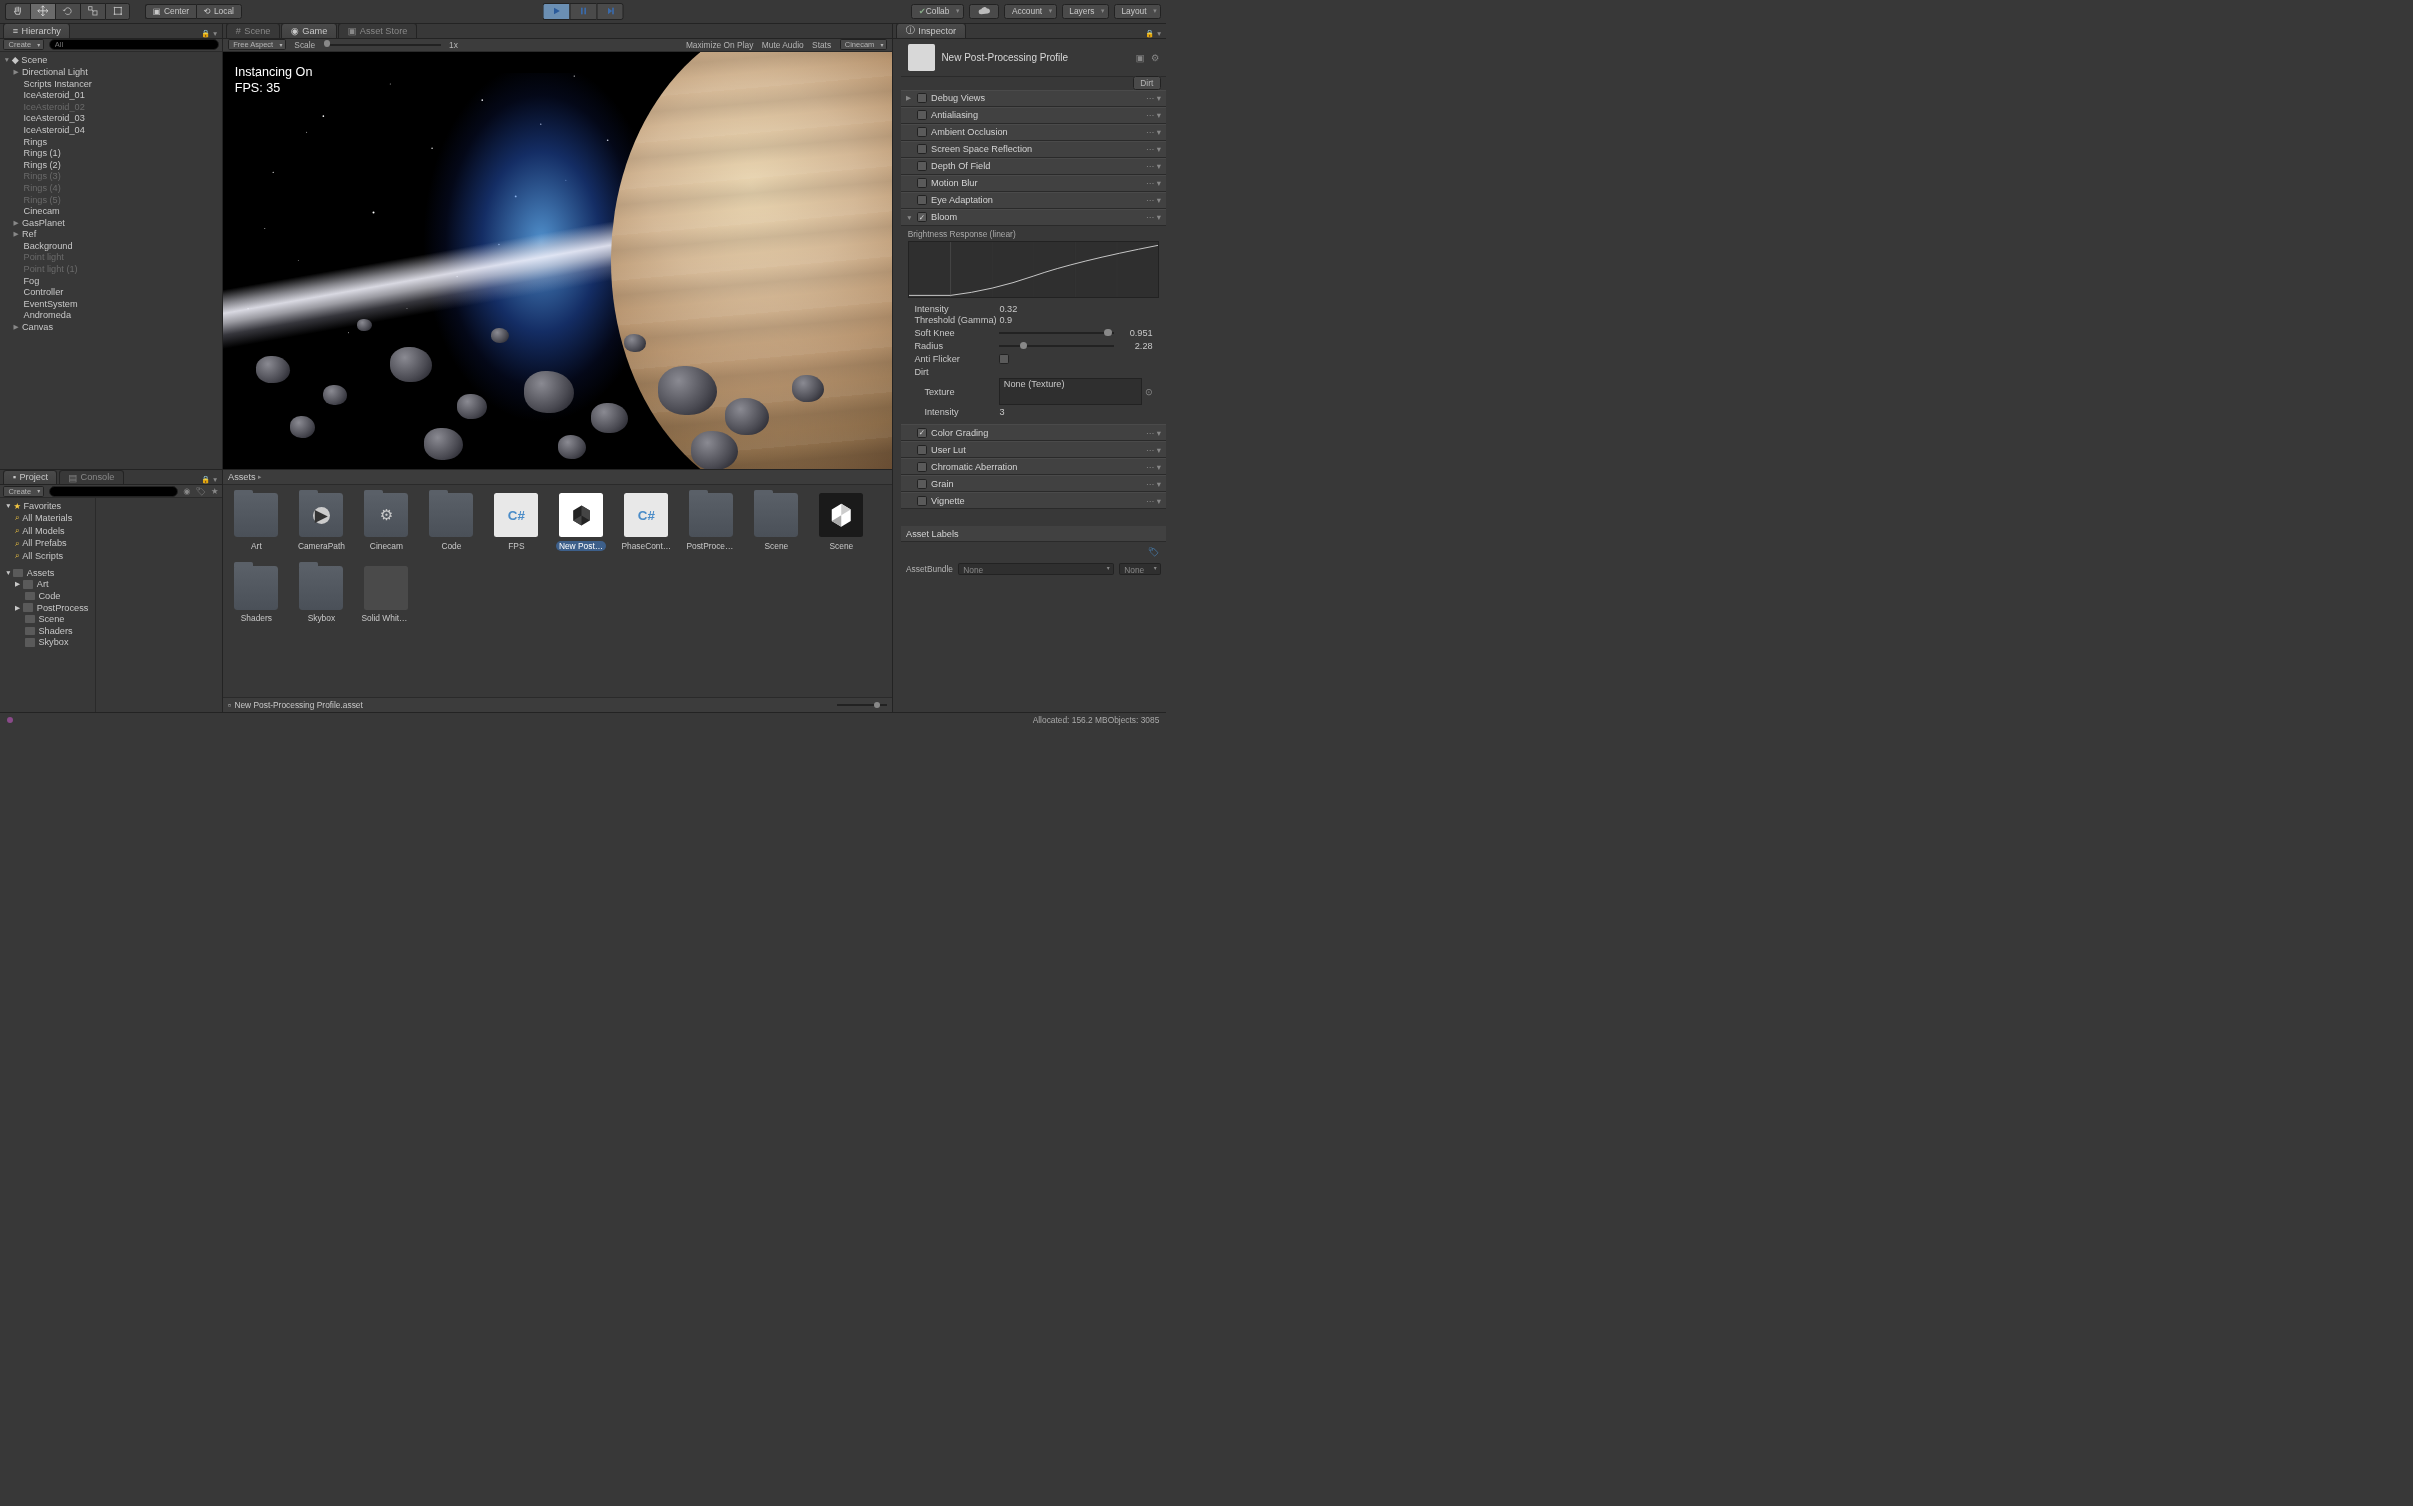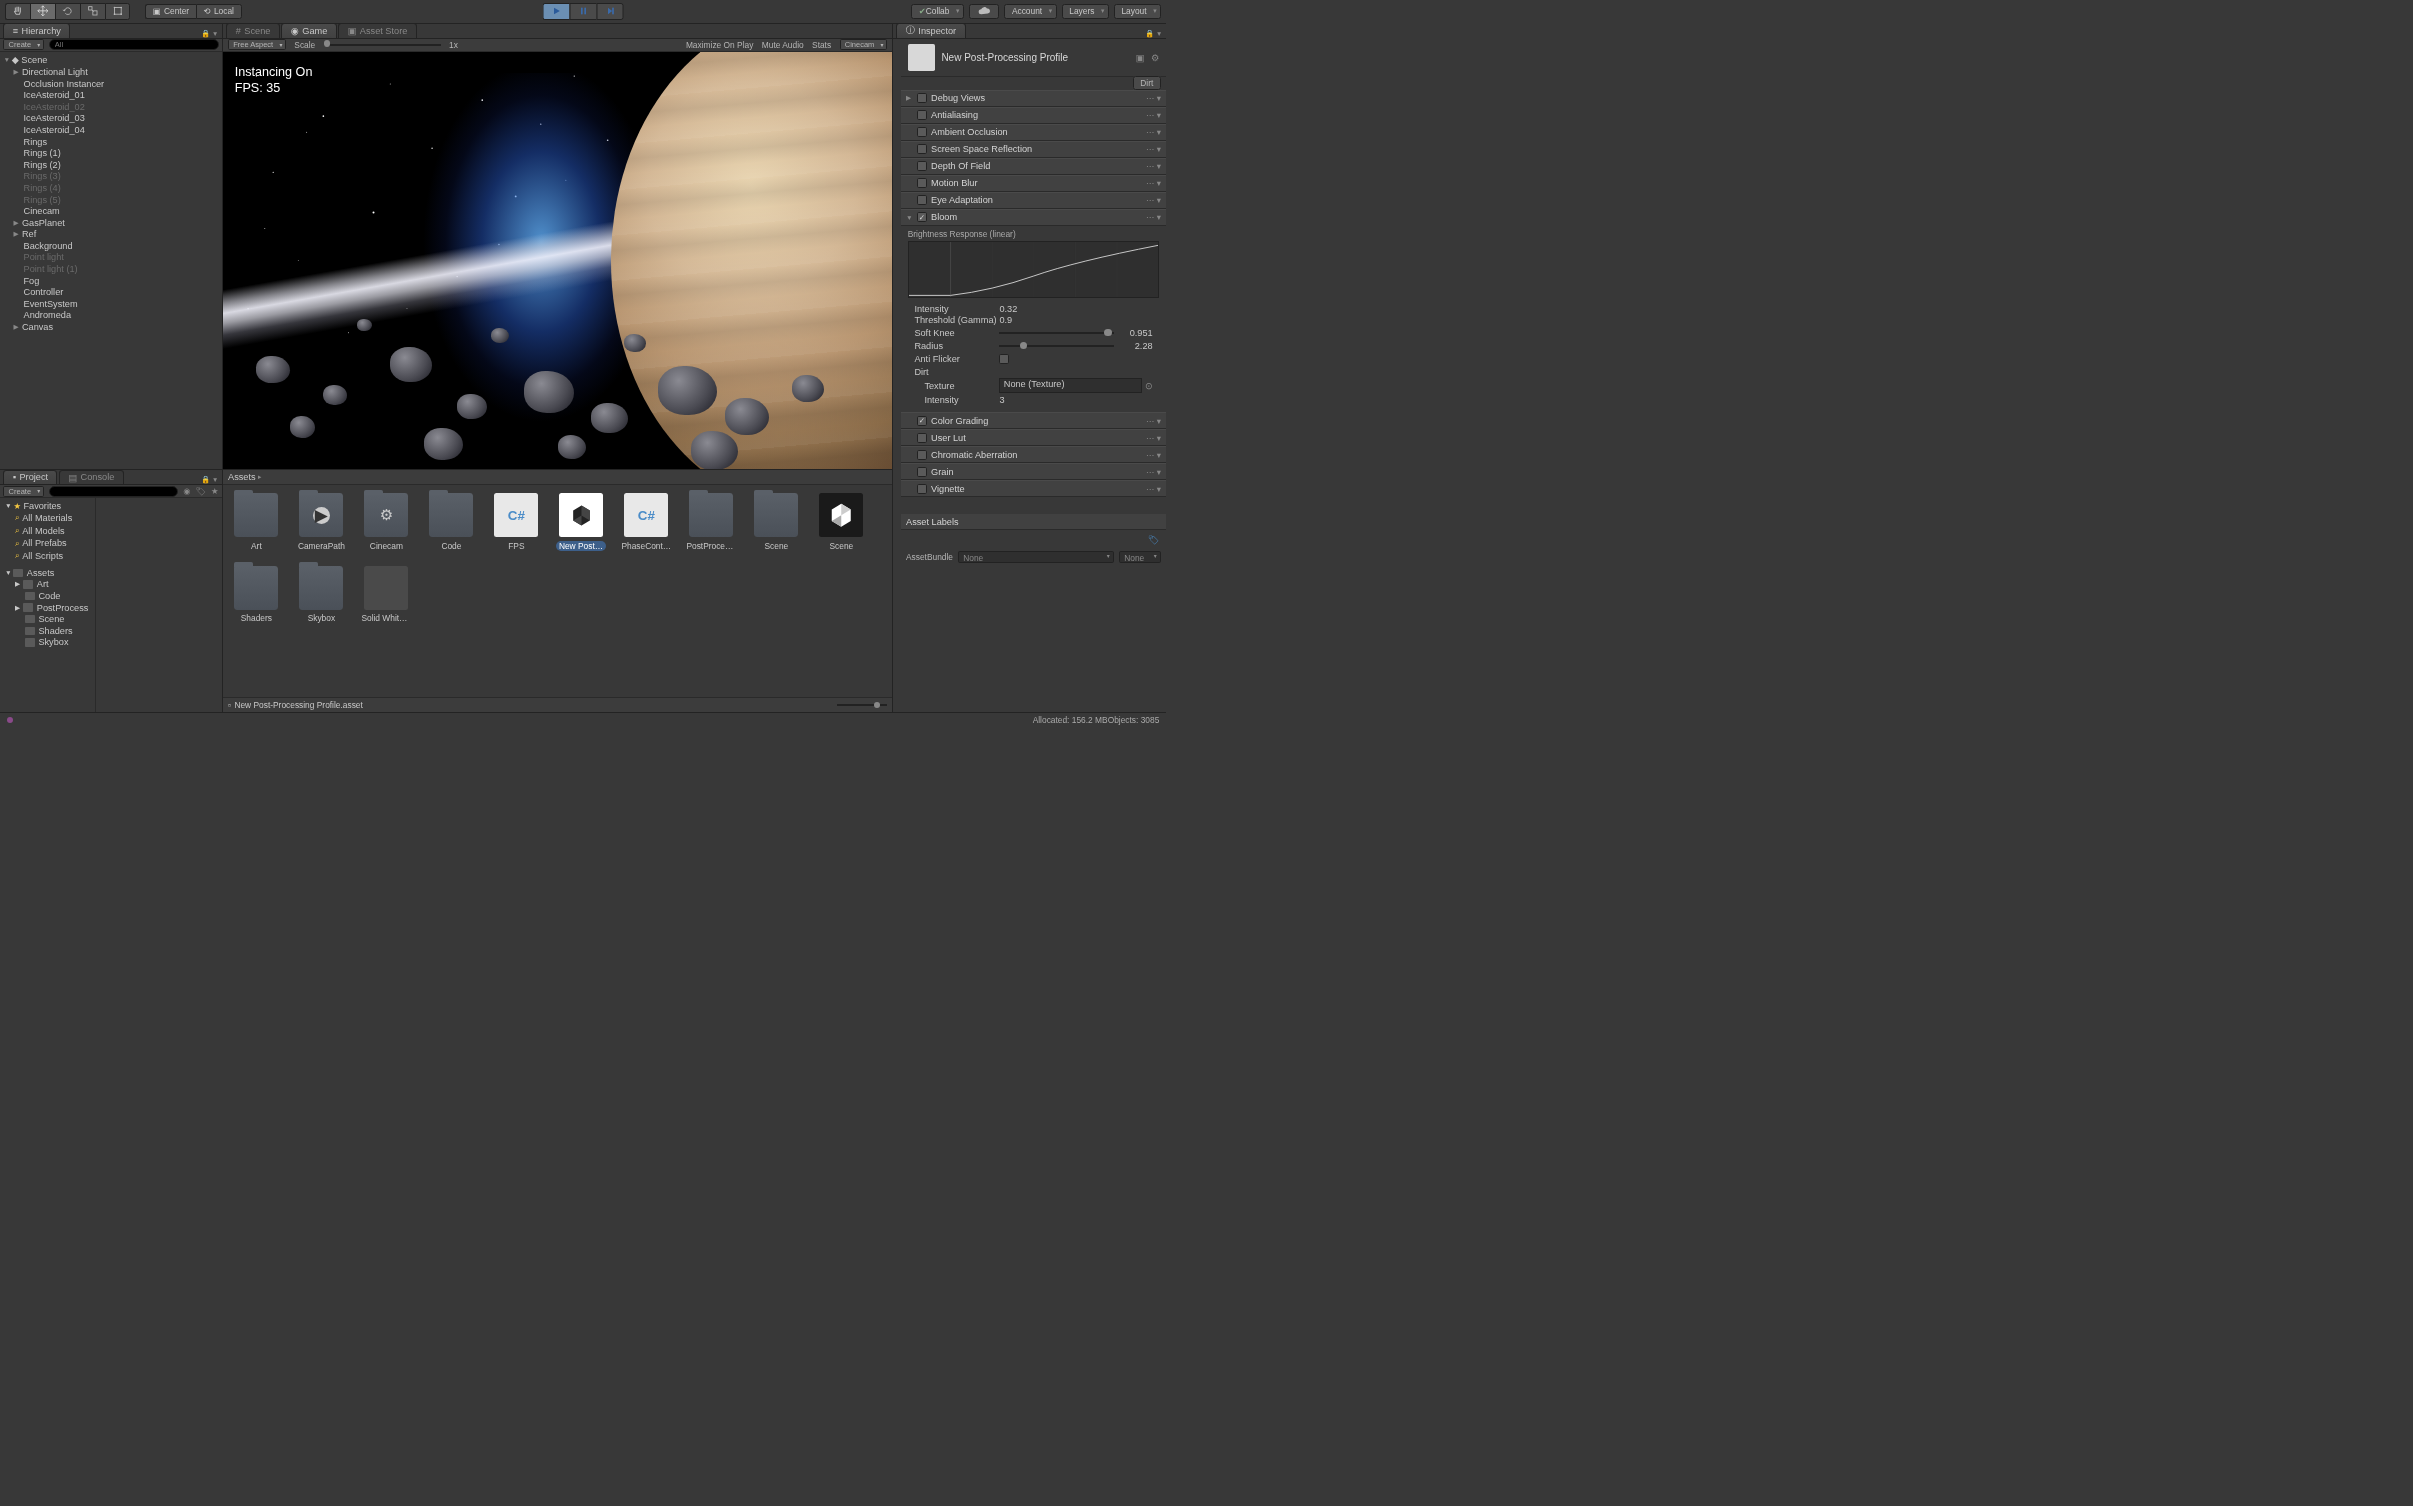--- a/index.html
+++ b/index.html
@@ -82,21 +82,21 @@
 .comp-header { background:#414141; border-top:0.8px solid #4a4a4a; border-bottom:0.8px solid #2a2a2a; padding:2.5px 5px; display:flex; align-items:center; gap:4.2px; font-size:9.2px; color:#d4d4d4; cursor:pointer;}
 .comp-arrow { font-size:6.7px; width:6.7px; color:#888;}
 .comp-check { width:10px; height:10px; background:#5a5a5a; border:0.8px solid #222; border-radius:1.7px; display:flex; align-items:center; justify-content:center; font-size:7.5px; color:#d8d8d8;}
 .comp-header .opts { margin-left:auto; font-size:8.4px; color:#888;}
 .comp-body { padding:3.4px 6.7px 6.7px 6.7px;}
 .curve-label { font-size:8.4px; color:#aaa; margin-bottom:1.7px;}
 .curve-box { height:57px; background:#2f2f2f; border:0.8px solid #222; position:relative; margin-bottom:5px;}
 .prop-row { display:flex; align-items:center; padding:0.8px 6.7px; font-size:9.2px;}
 .prop-label { width:85px; color:#c8c8c8;}
 .prop-val { color:#c8c8c8;}
-.prop-input { flex:1; background:#2f2f2f; border:0.8px solid #222; border-radius:0; padding:0 3.4px; color:#c8c8c8; font-size:9.2px; height:15px;}
+.prop-input { flex:1; background:#2f2f2f; border:0.8px solid #222; border-radius:0; padding:0 3.4px; color:#c8c8c8; font-size:9.2px; height:27px;}
 .prop-slider { flex:1; height:11.7px; position:relative; margin-right:5px;}
 .prop-slider::before{content:"";position:absolute;top:5px;left:0;right:0;height:1.7px;background:#222;}
 .slider-thumb{position:absolute;top:1.7px;width:7.5px;height:7.5px;background:#888;border-radius:50%;}
 .sect-label { padding:2.5px 6.7px 0.8px 6.7px; font-size:9.2px; color:#c8c8c8;}
 .labels-header { background:#414141; padding:2.5px 5px; font-size:9.2px; color:#d4d4d4; border-bottom:0.8px solid #2a2a2a;}
 .bundle-row { padding:3.4px 5px; display:flex; align-items:center; gap:5px; font-size:8.4px;}
 .bundle-dd { flex:1; background:#2f2f2f; border:0.8px solid #222; border-radius:1.7px; padding:0.8px 4.2px; color:#888; position:relative; height:12.6px;}
 .bundle-dd::after{content:"▾";position:absolute;right:3.4px;font-size:5.9px;}
 .statusbar { height:15px; background:#383838; border-top:0.8px solid #232323; display:flex; align-items:center; padding:0 6.7px; font-size:8.4px; color:#aaa;}
 .statusbar .right{margin-left:auto;}
@@ -208,21 +208,21 @@
       <input class="search" style="border-radius: 6.7px;" placeholder="All">
     </div>
     <div class="hierarchy-body">
       <div class="h-item root">
           <span class="h-arrow">▼</span>
           <span style="margin-right:2.5px;">◆</span>
           <span>Scene</span>
         </div>
       <div id="hierarchy-items">
           <div class="h-item child"><span class="h-arrow" style="margin-left:-10px;">▶</span>Directional Light</div>
-          <div class="h-item child">Occlusion Instancer</div>
+          <div class="h-item child">Scripts Instancer</div>
           <div class="h-item child">IceAsteroid_01</div>
           <div class="h-item child faded">IceAsteroid_02</div>
           <div class="h-item child">IceAsteroid_03</div>
           <div class="h-item child">IceAsteroid_04</div>
           <div class="h-item child">Rings</div>
           <div class="h-item child">Rings (1)</div>
           <div class="h-item child">Rings (2)</div>
           <div class="h-item child faded">Rings (3)</div>
           <div class="h-item child faded">Rings (4)</div>
           <div class="h-item child faded">Rings (5)</div>

